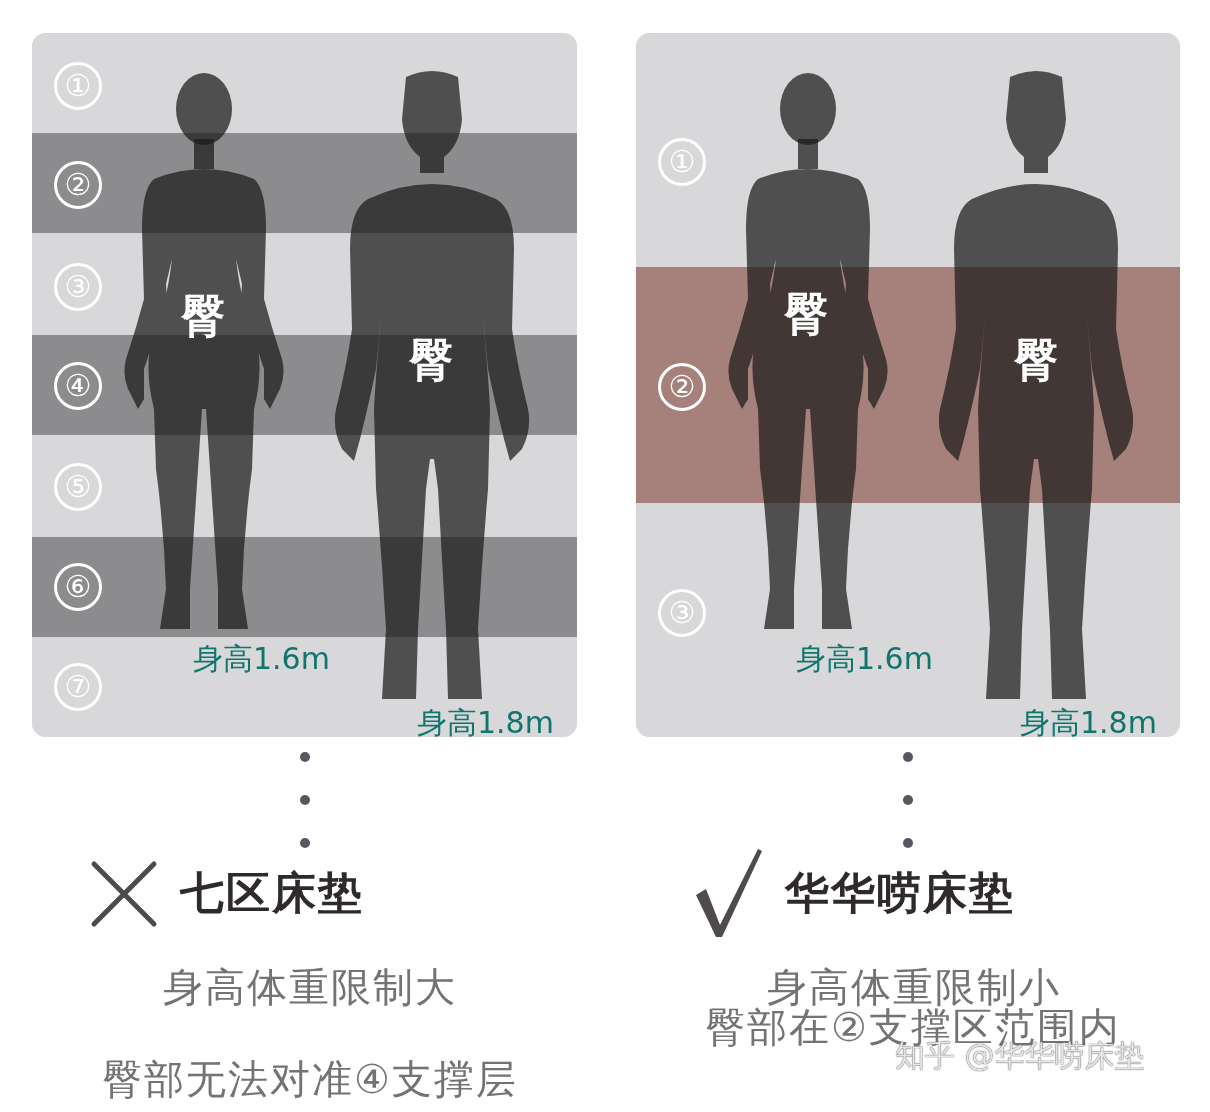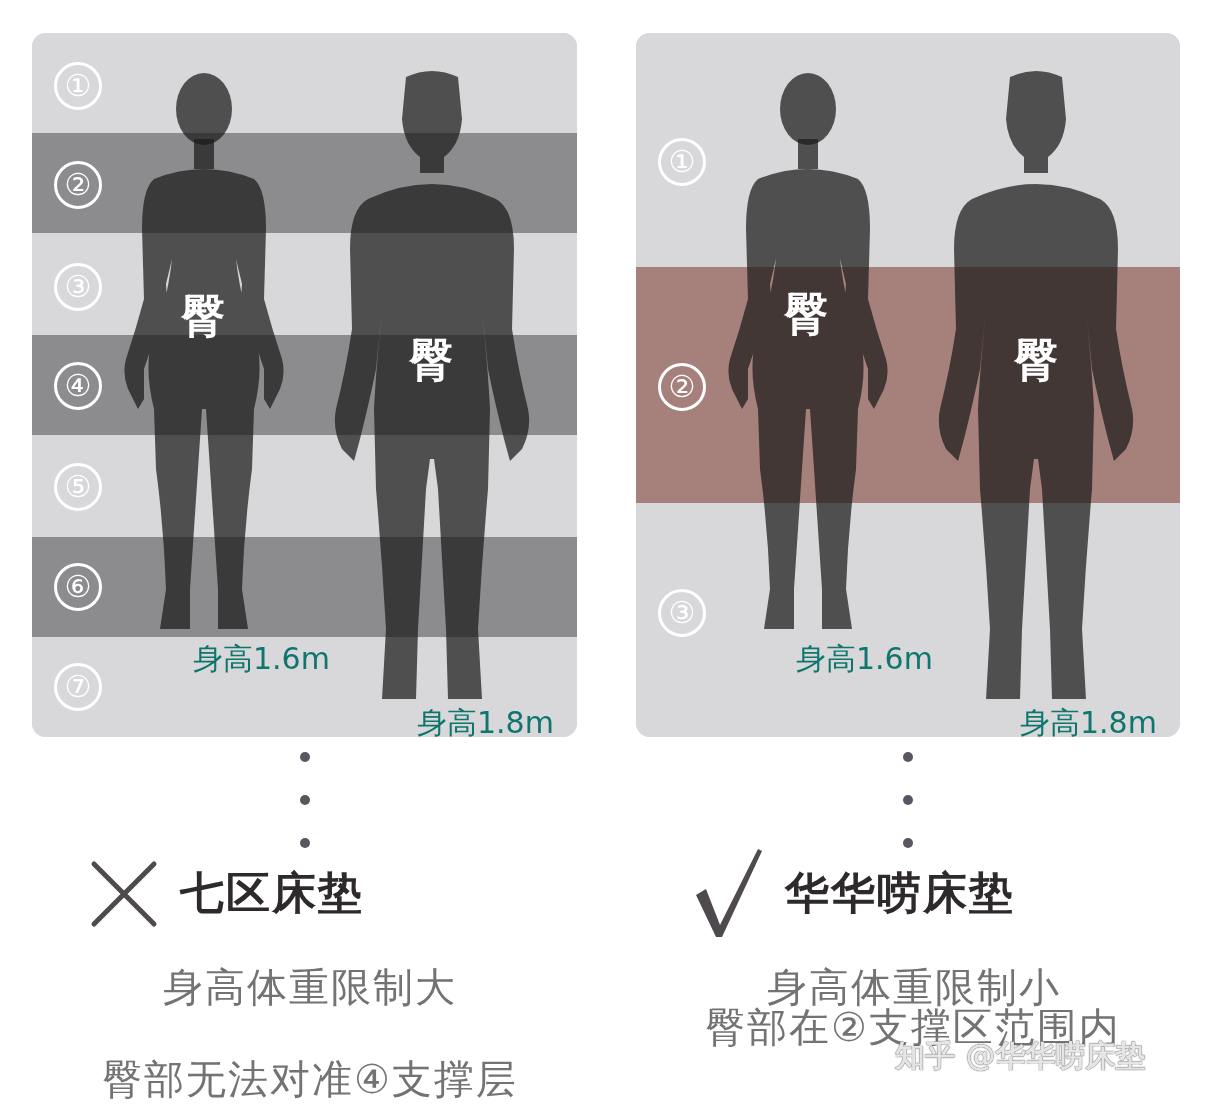--- a/index.html
+++ b/index.html
@@ -14,21 +14,21 @@
          box-sizing:content-box; }
   .figure { position:absolute; }
   .hip { position:absolute; color:#ffffff; font-size:44px; font-weight:bold; }
   .height-label { position:absolute; color:#0f766e; font-size:30px; white-space:nowrap;margin-left:48px; }
   .dots { position:absolute; width:10px; }
   .dot { width:10px; height:10px; border-radius:50%; background:#5a5560; margin-bottom:33px; }
   .title { position:absolute; font-size:44px; font-weight:bold; color:#2e2a2c; white-space:nowrap; letter-spacing:2px; }
   .mark { position:absolute; }
   .desc { position:absolute; font-size:40px; color:#737373; white-space:nowrap; letter-spacing:2px; }
   .watermark { position:absolute; font-size:30px; color:rgba(255,255,255,0.85); white-space:nowrap;
-               text-shadow:0 0 1px #555, 0 0 1px #555;font-weight:bold; }
+               text-shadow:0 0 1px #555, 0 0 1px #555; }
 </style>
 </head>
 <body>
 
 <div class="panel left">
   <div class="band" style="top:0;height:100px;background:#d8d8da"></div>
   <div class="band" style="top:100px;height:100px;background:#8c8c8e"></div>
   <div class="band" style="top:200px;height:102px;background:#d8d8da"></div>
   <div class="band" style="top:302px;height:100px;background:#8c8c8e"></div>
   <div class="band" style="top:402px;height:102px;background:#d8d8da"></div>

